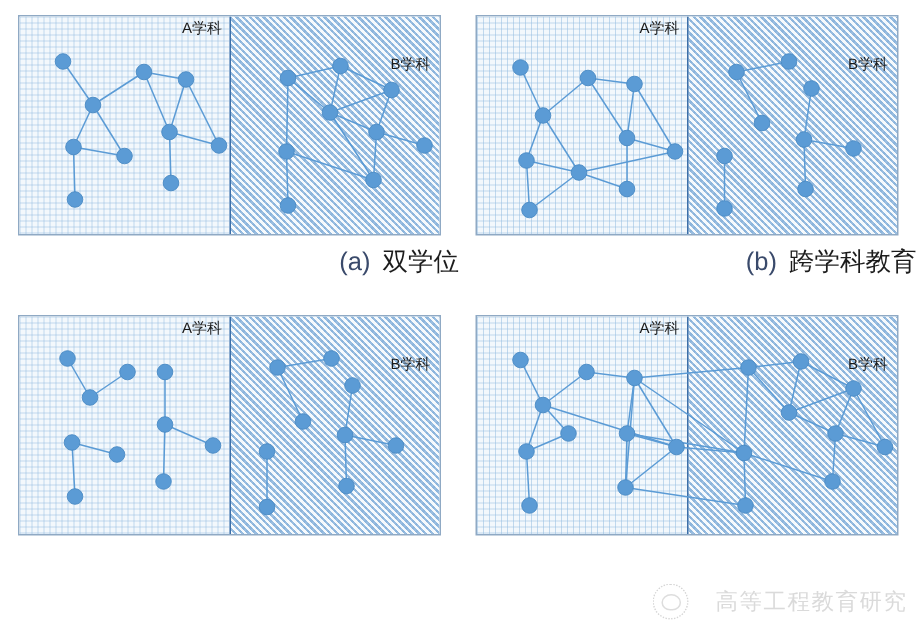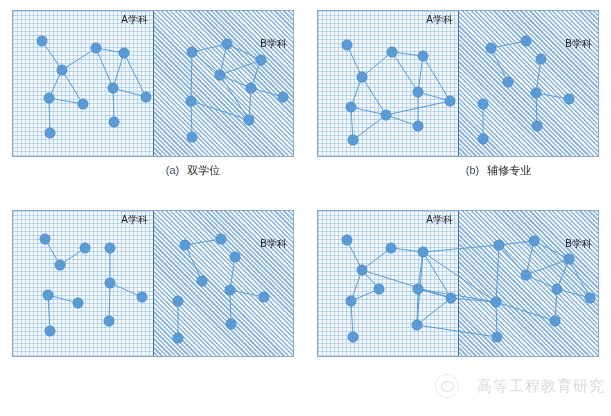--- a/index.html
+++ b/index.html
@@ -101,36 +101,35 @@
     fill: #5b9bd5;
     stroke: #4a8ac4;
     stroke-width: 0.6;
   }
 
   .caption {
     position: absolute;
     top: 163px;
     left: 0;
     width: 100%;
-    text-align: center;
-    font-size: 11px;
+    text-align: right;
+    font-size: 17px;
     color: #1c1c1c;
     font-family: "Liberation Sans", "DejaVu Sans", sans-serif;
     white-space: nowrap;
-    padding-left: 40px;
   }
   .caption .cap-tag {
     color: #3a4a6b;
     margin-right: 8px;
   }
 
   .watermark {
     position: absolute;
     right: 6px;
-    bottom: 18px;
+    bottom: 3px;
     display: flex;
     align-items: center;
     gap: 18px;
     opacity: 0.62;
     pointer-events: none;
     justify-content: space-between;
   }
   .watermark-mark {
     width: 22px;
     height: 22px;
@@ -273,21 +272,21 @@
             <circle cx="223" cy="48" r="5.2" class="node"></circle>
             <circle cx="165" cy="93" r="5.2" class="node"></circle>
             <circle cx="218" cy="82" r="5.2" class="node"></circle>
             <circle cx="251" cy="88" r="5.2" class="node"></circle>
             <circle cx="219" cy="115" r="5.2" class="node"></circle>
             <circle cx="165" cy="128" r="5.2" class="node"></circle>
           </g>
         </svg>
     </div>
     <div class="caption">
-      <span class="cap-tag">(b)</span><span>辅修专业</span>
+      <span class="cap-tag">(b)</span><span>跨学科教育</span>
     </div>
   </div>
 
   <div class="panel panel-left-col">
     <div class="panel-box">
       <div class="half half-a">
         <span class="half-label">A学科</span>
       </div>
       <div class="half half-b">
         <span class="half-label">B学科</span>

